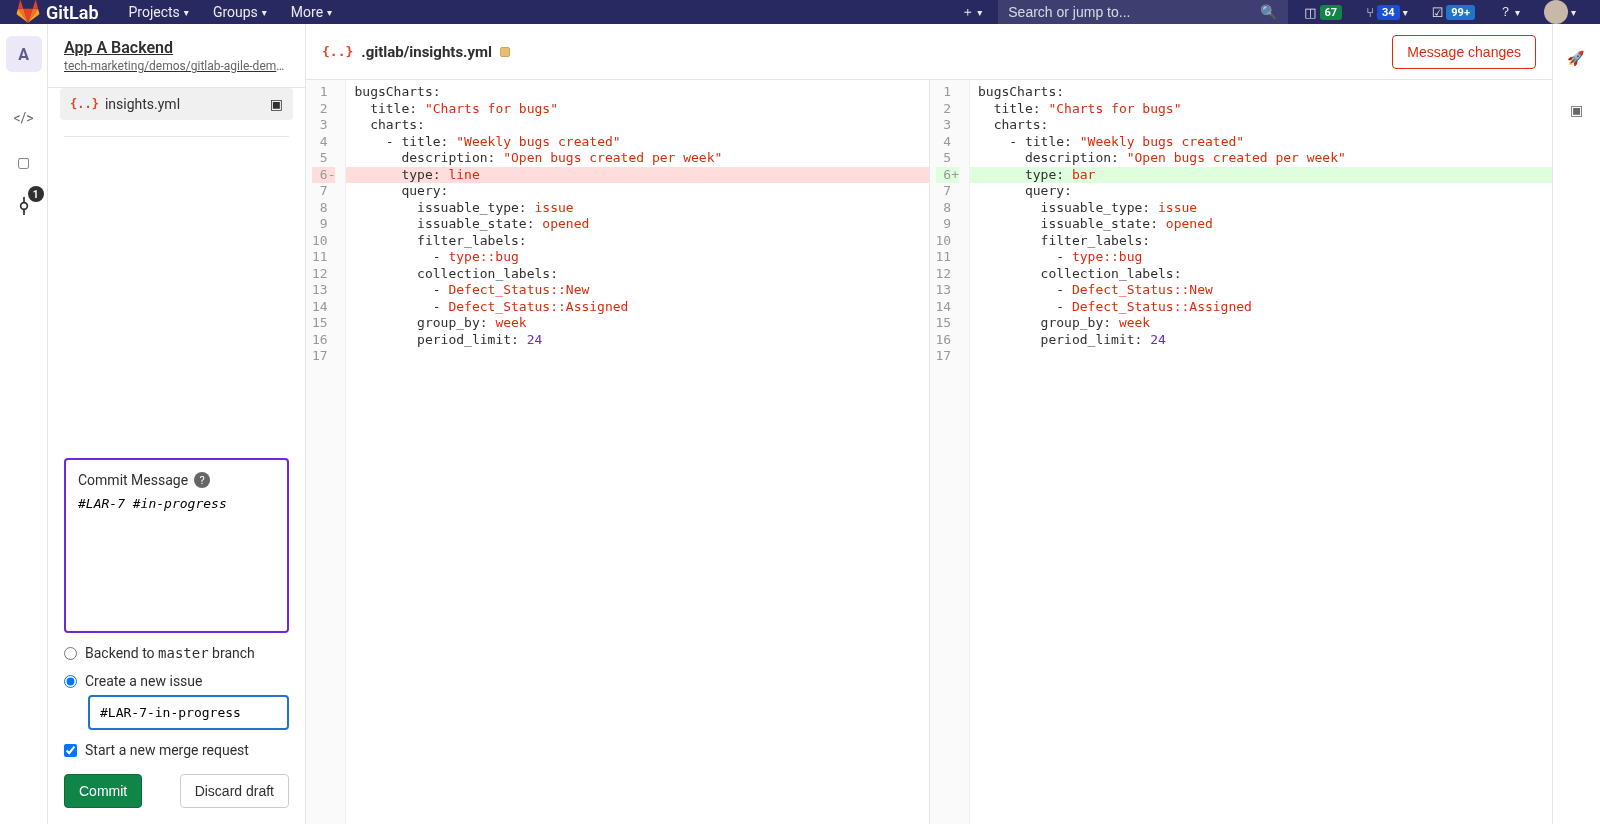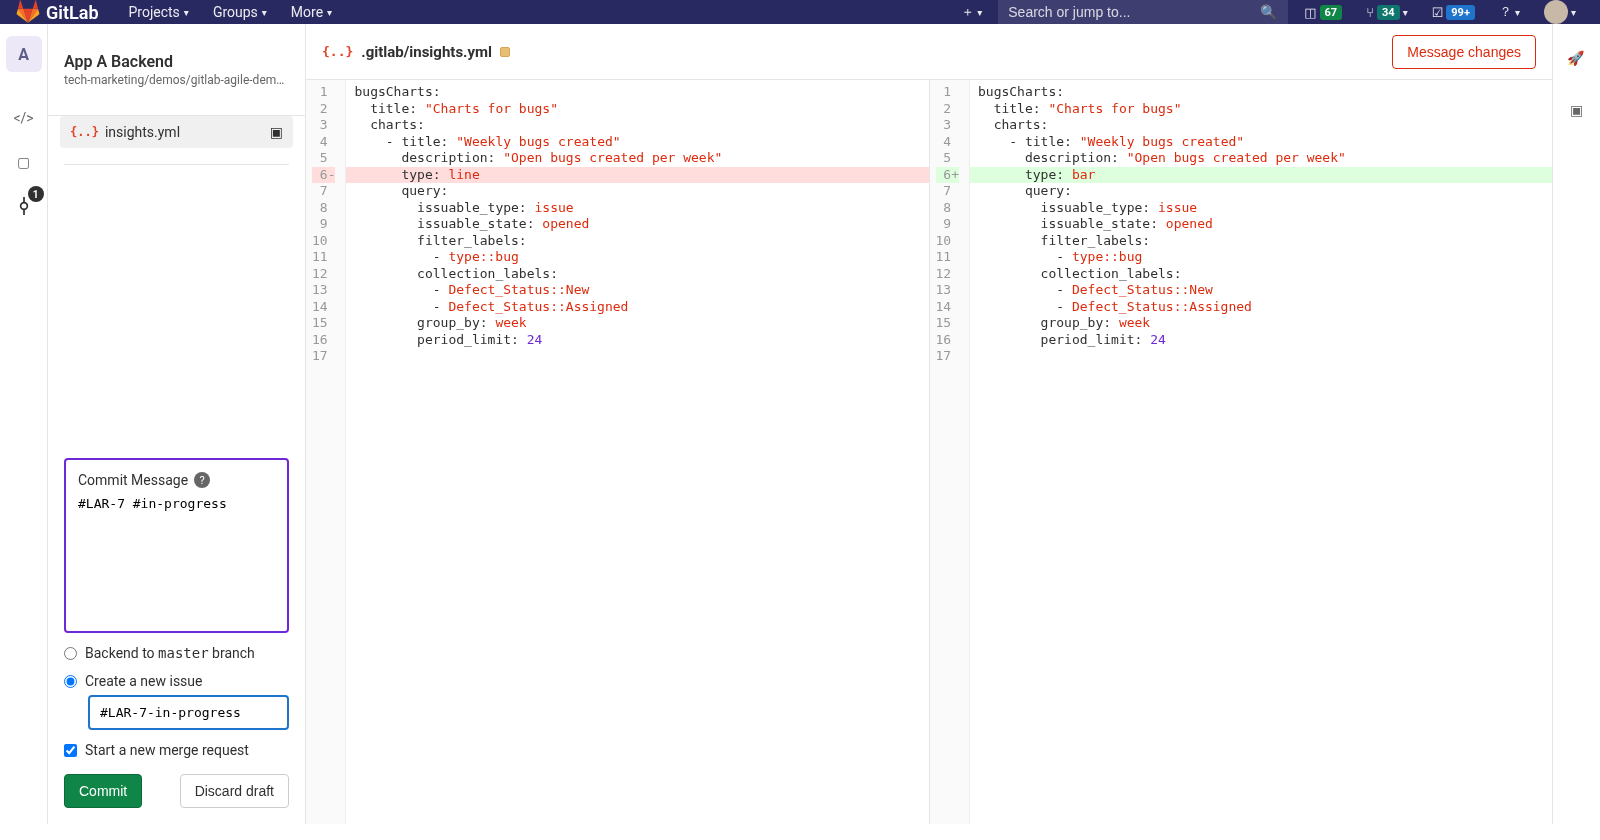--- a/index.html
+++ b/index.html
@@ -11,48 +11,48 @@
 .logo svg { width: 24px; height: 24px; }
 .nav-menu { display: flex; gap: 4px; margin-left: 12px; }
 .nav-item { color: rgba(255,255,255,0.9); padding: 6px 10px; border-radius: 4px; cursor: pointer; display: flex; align-items: center; gap: 4px; font-size: 14px; justify-content: flex-end; }
 .chev { font-size: 10px; }
 .nav-spacer { flex: 1; }
 .search-box { background: rgba(255,255,255,0.1); border-radius: 4px; height: 30px; width: 290px; display: flex; align-items: center; padding: 0 10px; color: rgba(255,255,255,0.8); gap: 8px; }
 .search-box input { background: transparent; border: none; outline: none; color: #fff; flex: 1; font-size: 14px; }
 .search-box input::placeholder { color: rgba(255,255,255,0.8); }
 .nav-icon { color: rgba(255,255,255,0.9); padding: 4px 8px; display: flex; align-items: center; gap: 3px; cursor: pointer; font-size: 13px; }
 .badge-g { background: #108548; color: #fff; padding: 1px 5px; border-radius: 3px; font-size: 11px; font-weight: 700; }
-.badge-o { background: #0f766e; color: #fff; padding: 1px 5px; border-radius: 3px; font-size: 11px; font-weight: 700; }
+.badge-o { background: #1d4ed8; color: #fff; padding: 1px 5px; border-radius: 3px; font-size: 11px; font-weight: 700; }
 .badge-b { background: #1f75cb; color: #fff; padding: 1px 5px; border-radius: 3px; font-size: 11px; font-weight: 700; }
 .avatar { width: 24px; height: 24px; border-radius: 50%; background: #c8b8a8; display:inline-block; }
 
 
 .workspace { display: flex; height: calc(100vh - 40px); }
 .iconbar { width: 48px; background: #fff; border-right: 1px solid #e5e5e5; display: flex; flex-direction: column; align-items: center; padding-top: 12px; gap: 8px; }
 .iconbtn { width: 36px; height: 36px; display: flex; align-items: center; justify-content: center; border-radius: 4px; cursor: pointer; color: #666; position: relative; }
 .iconbtn.proj { background: #ece8f7; border-radius: 6px; color: #5c5c8a; font-weight: 700; font-size: 16px; }
 .iconbtn.active { color: #303030; }
 .iconbtn .count { position: absolute; top: -2px; right: -2px; background: #303030; color: #fff; border-radius: 50%; width: 16px; height: 16px; font-size: 10px; display: flex; align-items: center; justify-content: center; font-weight: 700; }
 
 
 .leftpanel { width: 258px; border-right: 1px solid #e5e5e5; display: flex; flex-direction: column; background: #fff; }
-.proj-header { padding: 28px 16px; border-bottom: 1px solid #e5e5e5; }
+.proj-header { padding: 14px 16px; border-bottom: 1px solid #e5e5e5; text-decoration: underline; }
 .proj-header .title { font-weight: 600; font-size: 16px; }
 .proj-header .bc { font-size: 12px; color: #666; margin-top: 2px; overflow: hidden; text-overflow: ellipsis; white-space: nowrap; }
 .lp-section { padding: 12px 16px; display: flex; align-items: center; justify-content: space-between; border-bottom: 0; }
 .lp-section .lbl { font-weight: 600; font-size: 16px; }
 .sqbtn { width: 28px; height: 28px; border: 1px solid #ccc; border-radius: 4px; background: #fff; display: flex; align-items: center; justify-content: center; cursor: pointer; color: #666; }
 .file-item { margin: 0 12px; padding: 8px 10px; background: #f0f0f0; border-radius: 4px; display: flex; align-items: center; gap: 8px; justify-content: space-between; cursor: pointer; }
 .file-item .fn { display: flex; align-items: center; gap: 6px; }
 .file-item .braces { color: #e24329; font-family: monospace; font-weight: 700; font-size: 12px; }
 
 .lp-bottom { margin-top: auto; padding: 16px; border-top: 0; }
 .commit-box { border: 2px solid #6d28d9; border-radius: 4px; padding: 12px; margin-top: 19px; }
 .commit-box .hdr { display: flex; align-items: center; gap: 6px; margin-bottom: 8px; }
-.commit-box textarea { width: 100%; border: none; outline: none; resize: none; font-family: "Menlo","Monaco",monospace; font-size: 13px; height: 120px; }
+.commit-box textarea { width: 100%; border: none; outline: none; resize: none; font-family: "Menlo","Monaco",monospace; font-size: 13px; height: 120px; font-style: italic; }
 .radio-row, .check-row { display: flex; align-items: center; gap: 8px; margin-top: 12px; font-size: 14px; }
 .radio-row code { font-family: "Menlo","Monaco",monospace; }
 .branch-input { margin: 6px 0 0 24px; width: calc(100% - 24px); border: 2px solid #1f75cb; border-radius: 4px; padding: 8px 10px; font-family: "Menlo","Monaco",monospace; font-size: 13px; outline: none; }
 .btn-row { display: flex; gap: 8px; justify-content: space-between; margin-top: 16px; }
 .btn-primary { background: #108548; color: #fff; border: 1px solid #0a6b38; border-radius: 4px; padding: 4px 14px; font-size: 14px; cursor: pointer; font-weight: 500; }
 .btn-secondary { background: #fff; color: #303030; border: 1px solid #ccc; border-radius: 4px; padding: 8px 14px; font-size: 14px; cursor: pointer; }
 
 
 .centerwrap { flex: 1; display: flex; }
 .editor { flex: 1; display: flex; flex-direction: column; }

